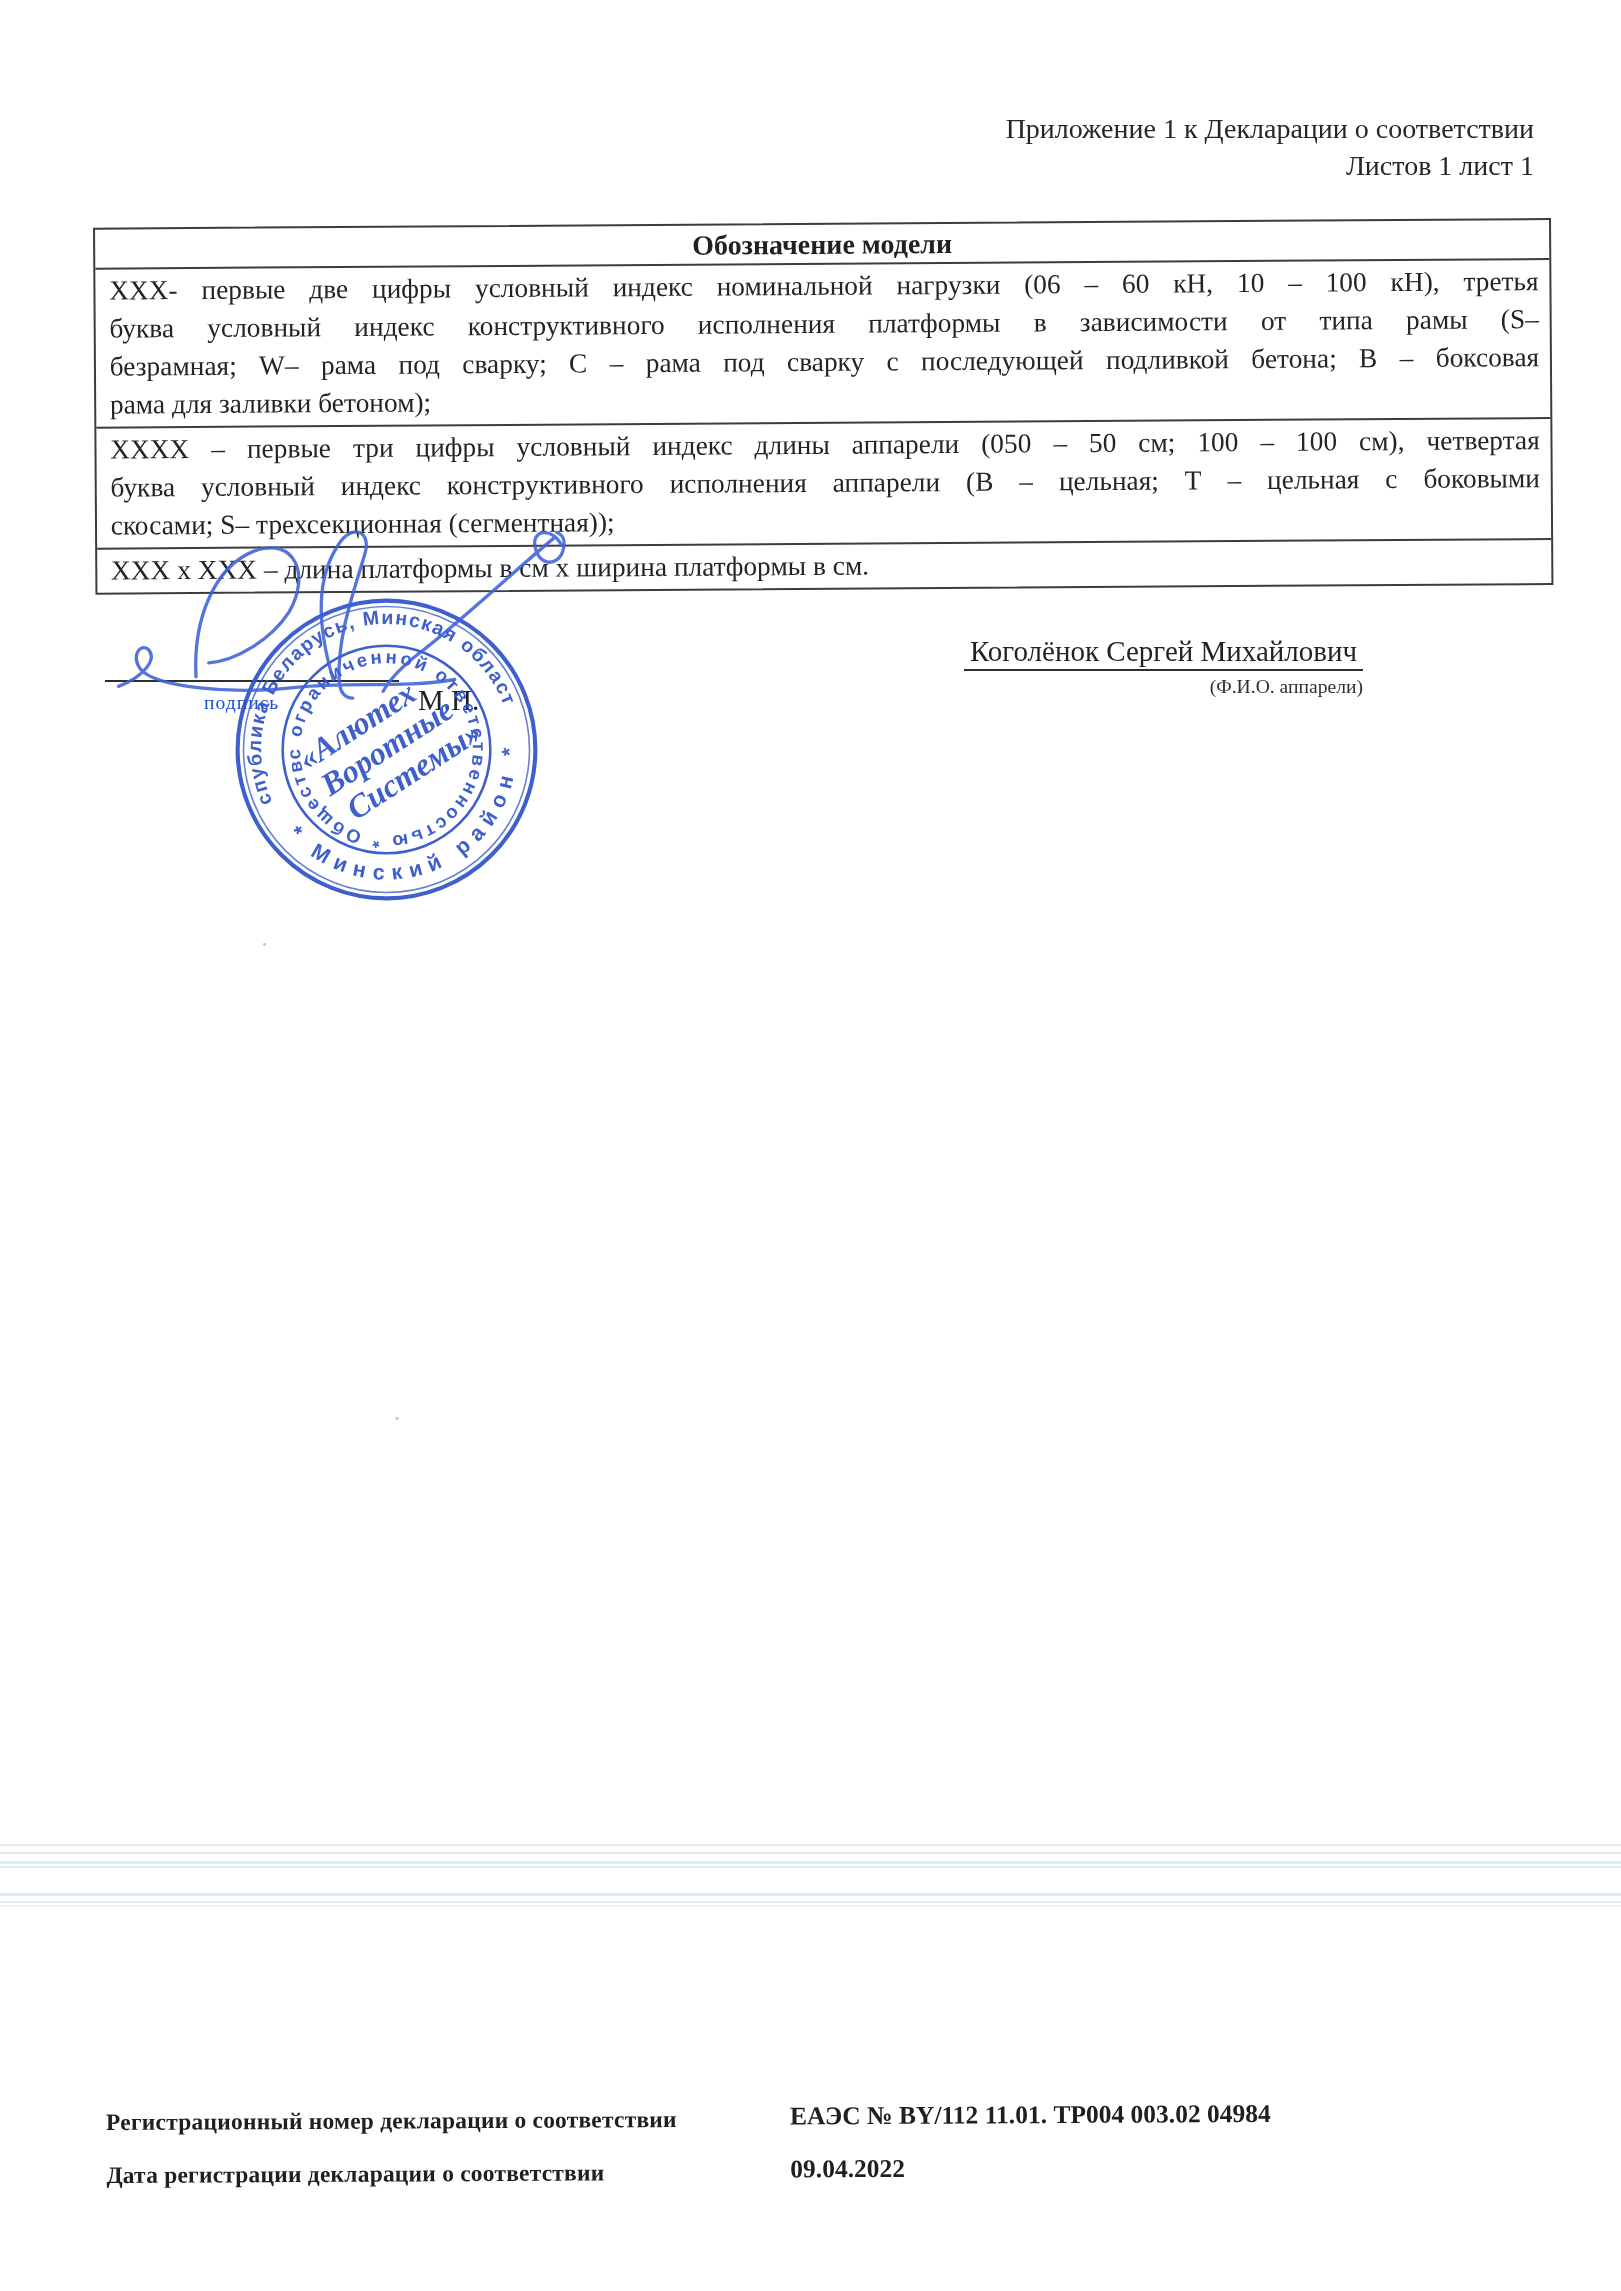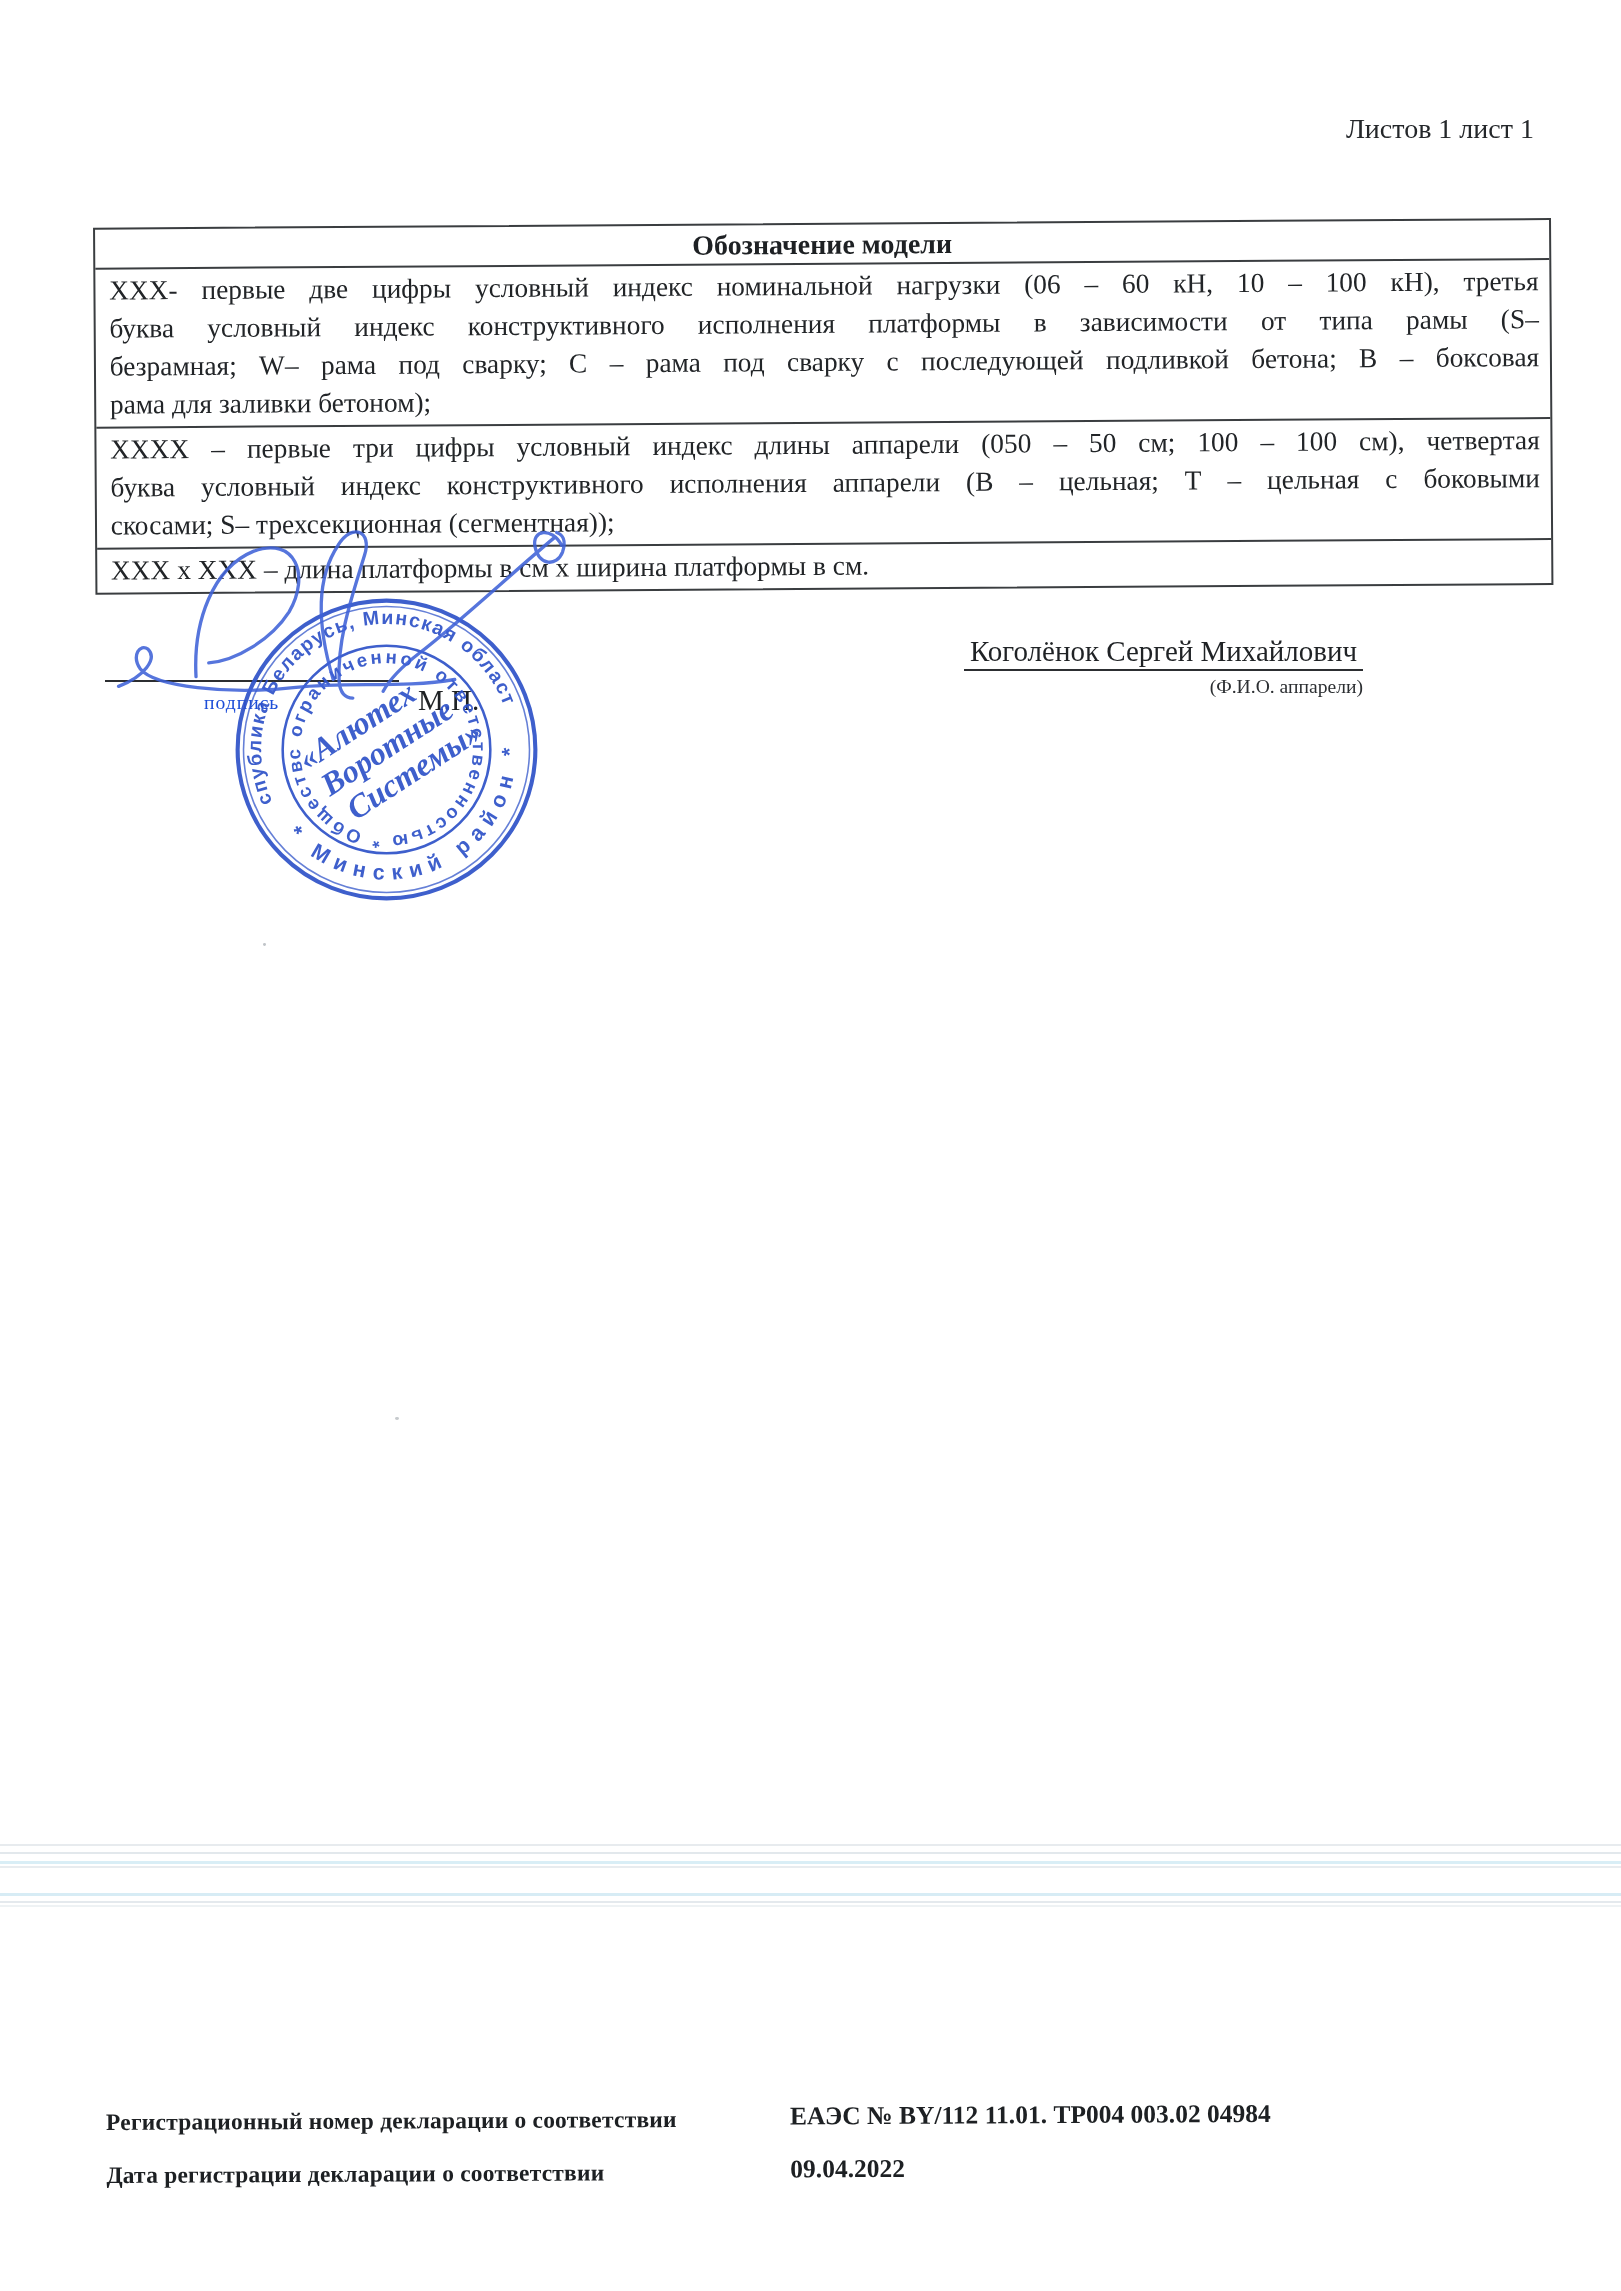--- a/index.html
+++ b/index.html
@@ -75,20 +75,21 @@
   
   .scan-band{position:absolute;left:0;width:1621px;pointer-events:none;}
   .speck{position:absolute;border-radius:50%;pointer-events:none;}
 </style>
 </head>
 <body>
 
 <div class="page">
 
   <div class="doc-header">
+    <div>Приложение 1 к Декларации о соответствии</div>
     <div>Листов 1 лист 1</div>
   </div>
 
   <div class="model-table">
     <div class="mt-title">Обозначение модели</div>
     <div class="mt-row">
       <div class="tline">ХХХ- первые две цифры условный индекс номинальной нагрузки (06 – 60 кН, 10 – 100 кН), третья</div>
       <div class="tline">буква условный индекс конструктивного исполнения платформы в зависимости от типа рамы (S–</div>
       <div class="tline">безрамная; W– рама под сварку; С – рама под сварку с последующей подливкой бетона; В – боксовая</div>
       <div class="tline last">рама для заливки бетоном);</div>

